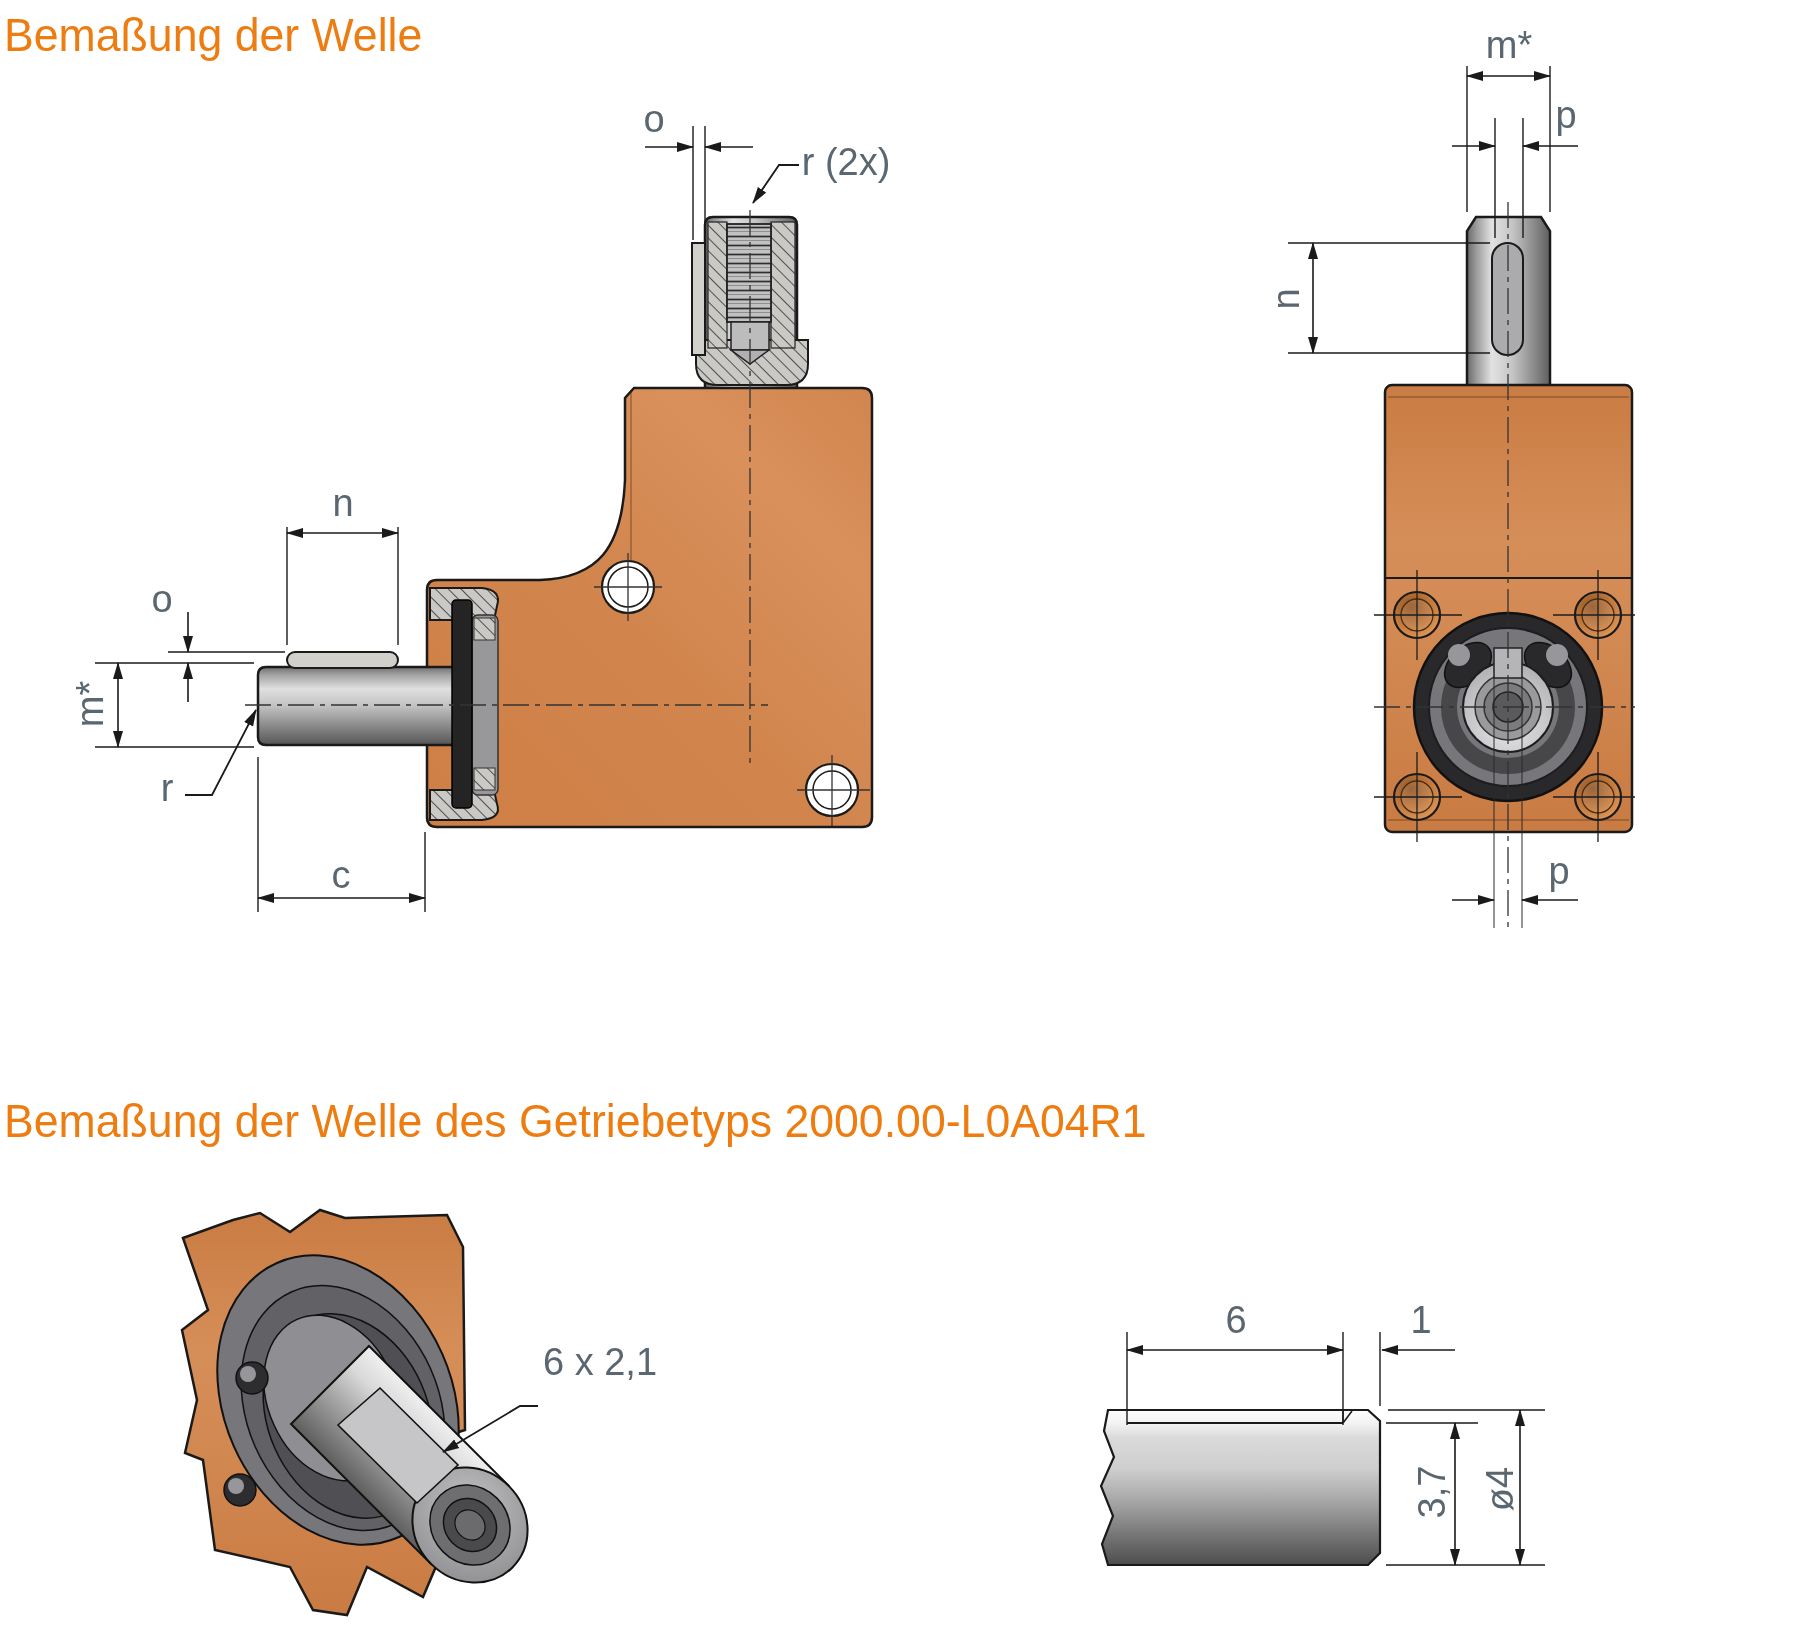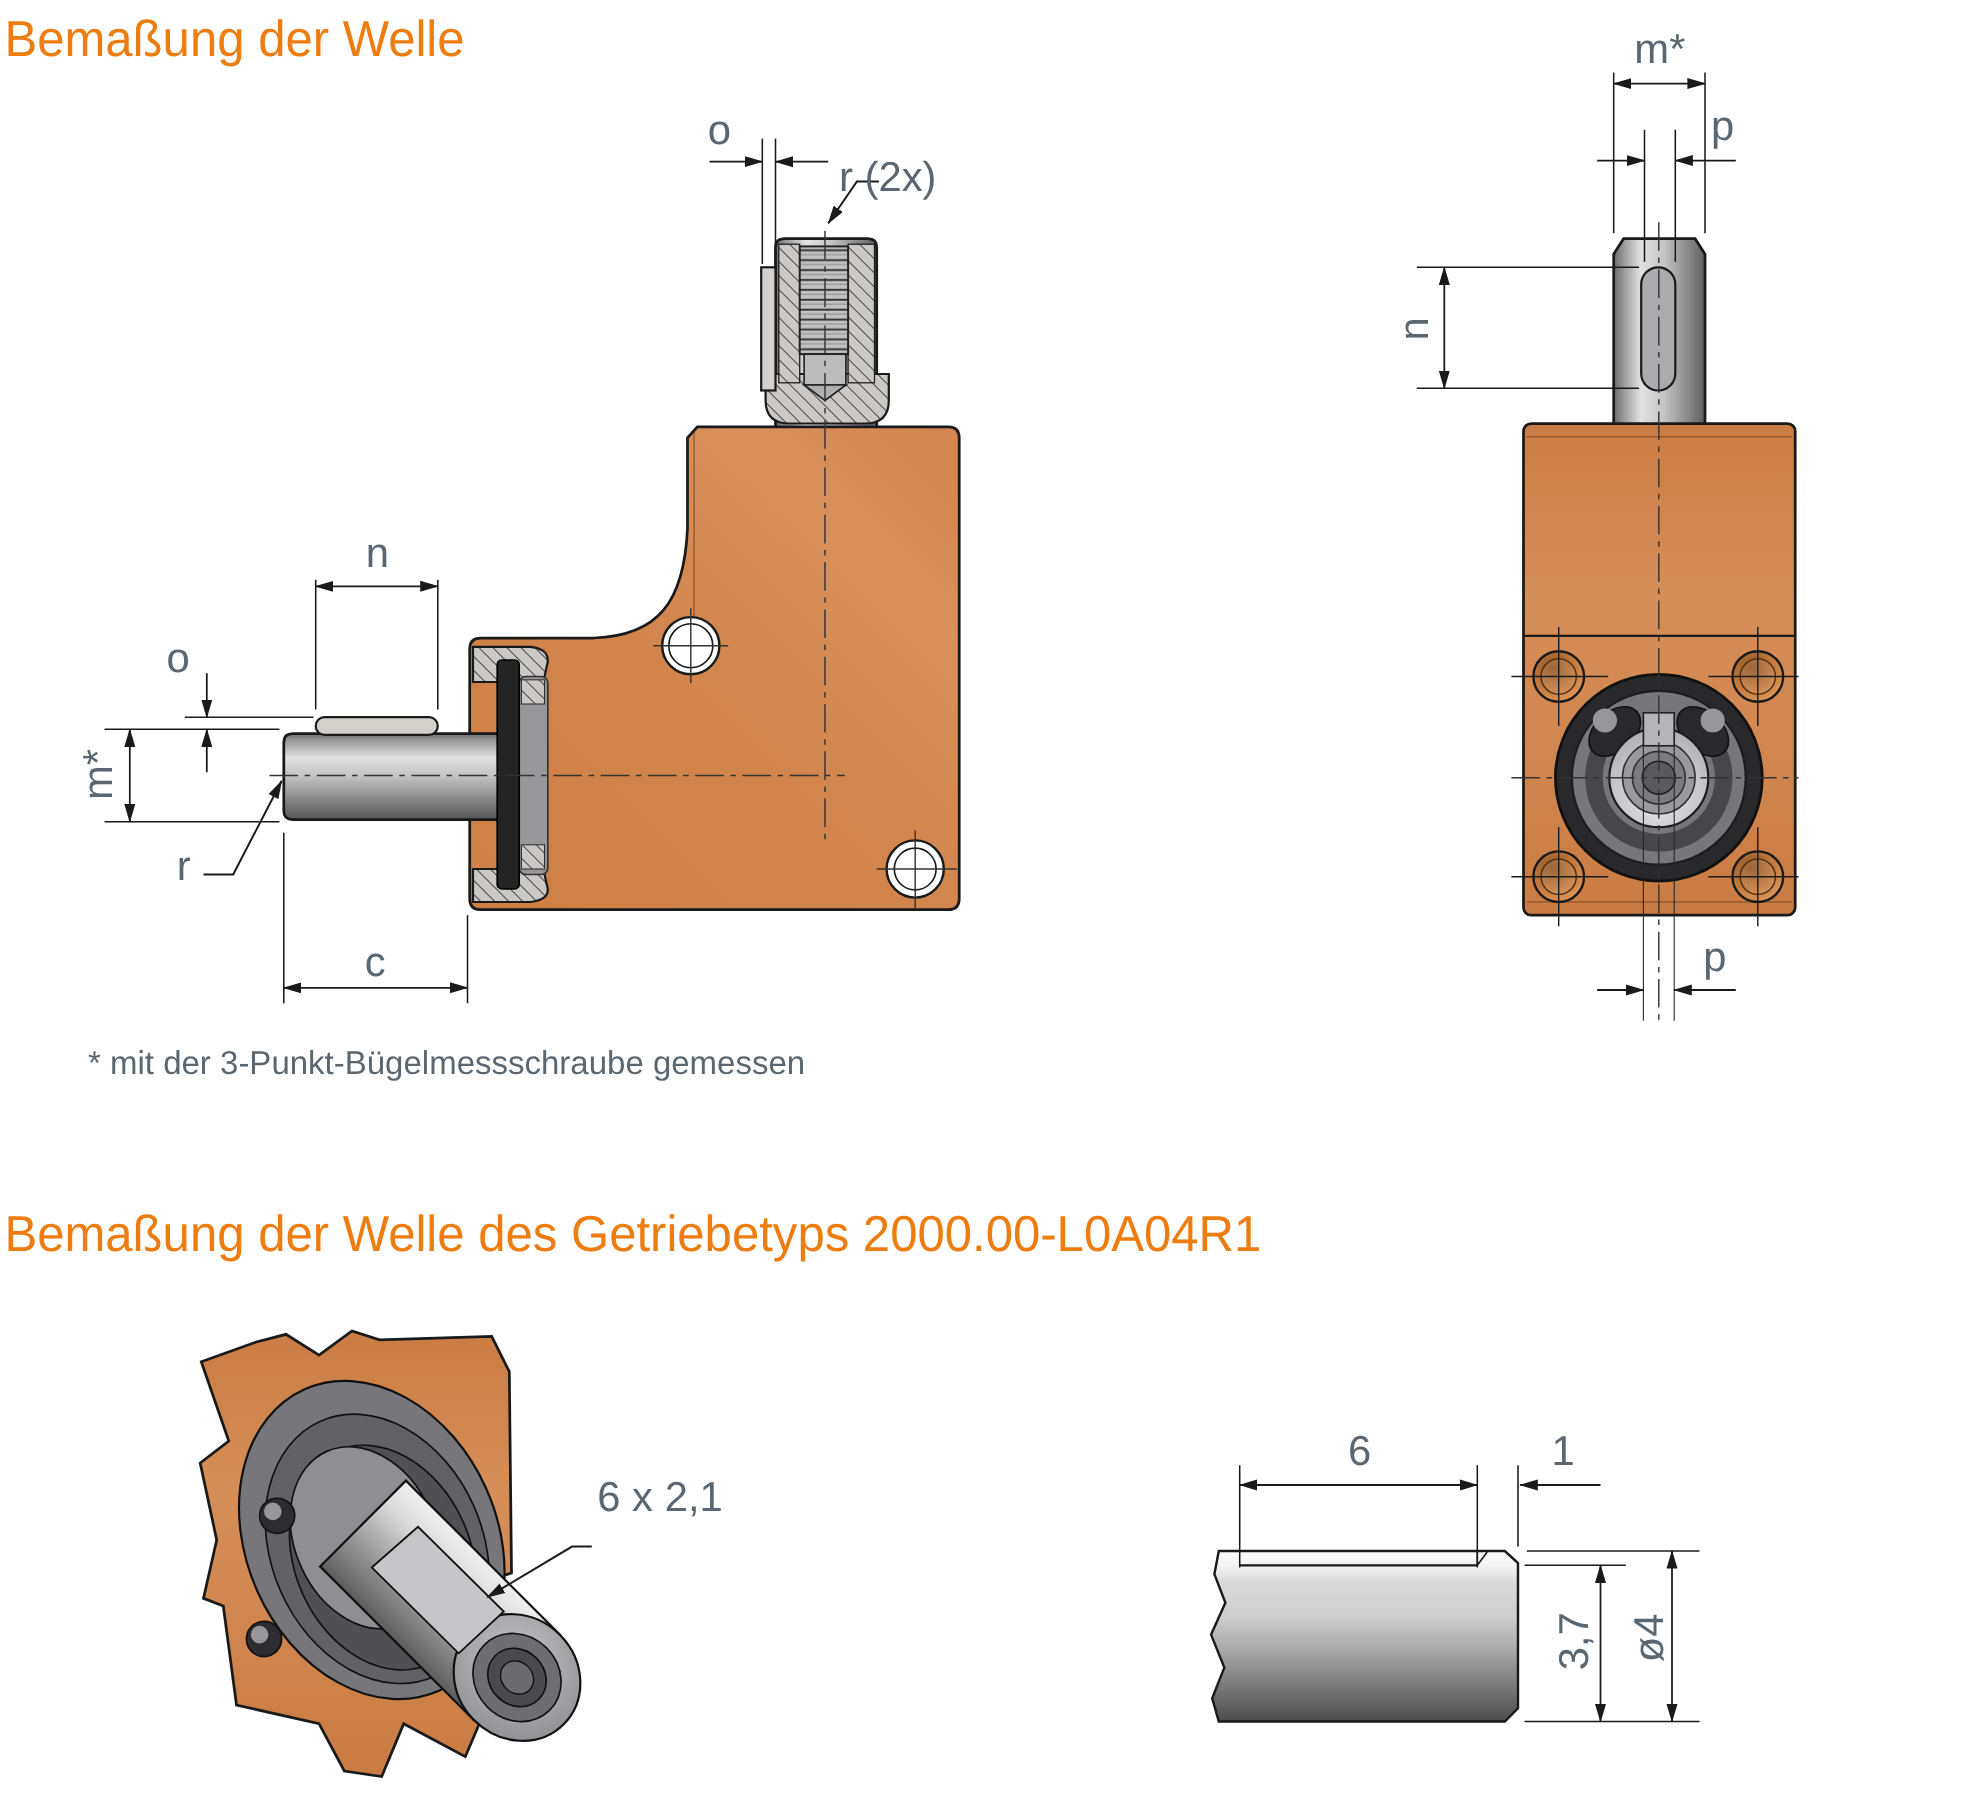--- a/index.html
+++ b/index.html
@@ -273,33 +273,32 @@
       <line x1="1455" y1="1423" x2="1455" y2="1565" stroke="#1a1a1a" stroke-width="1.6" marker-start="url(#ah)" marker-end="url(#ah)"></line>
 
       <line x1="1388" y1="1410" x2="1545" y2="1410" stroke="#1a1a1a" stroke-width="1.4"></line>
       <line x1="1520" y1="1410" x2="1520" y2="1565" stroke="#1a1a1a" stroke-width="1.6" marker-start="url(#ah)" marker-end="url(#ah)"></line>
     </g>
   </svg>
 
   <div class="title" style="top:8px;">Bemaßung der Welle</div>
 
   <div class="lbl" style="left:654px;top:119px;">o</div>
-  <div class="lbl" style="left:807px;top:162px;">r (2x)</div>
+  <div class="lbl" style="left:846px;top:162px;">r (2x)</div>
   <div class="lbl" style="left:343px;top:503px;">n</div>
   <div class="lbl" style="left:162px;top:599px;">o</div>
   <div class="lbl rot" style="left:90px;top:704px;">m*</div>
   <div class="lbl" style="left:167px;top:788px;">r</div>
   <div class="lbl" style="left:341px;top:875px;">c</div>
 
   <div class="lbl" style="left:1509px;top:45px;">m*</div>
   <div class="lbl" style="left:1566px;top:115px;">p</div>
   <div class="lbl rot" style="left:1286px;top:299px;">n</div>
   <div class="lbl" style="left:1559px;top:871px;">p</div>
 
-  <div class="footnote" style="left:80px;top:950px;">*  mit der 3-Punkt-Bügelmessschraube gemessen</div>
 
   <div class="title" style="top:1094px;">Bemaßung der Welle des Getriebetyps 2000.00-L0A04R1</div>
 
   <div class="lbl" style="left:600px;top:1362px;">6 x 2,1</div>
   <div class="lbl" style="left:1236px;top:1320px;">6</div>
   <div class="lbl" style="left:1421px;top:1320px;">1</div>
   <div class="lbl rot" style="left:1432px;top:1492px;">3,7</div>
   <div class="lbl rot" style="left:1500px;top:1489px;">ø4</div>
 
 </div>

